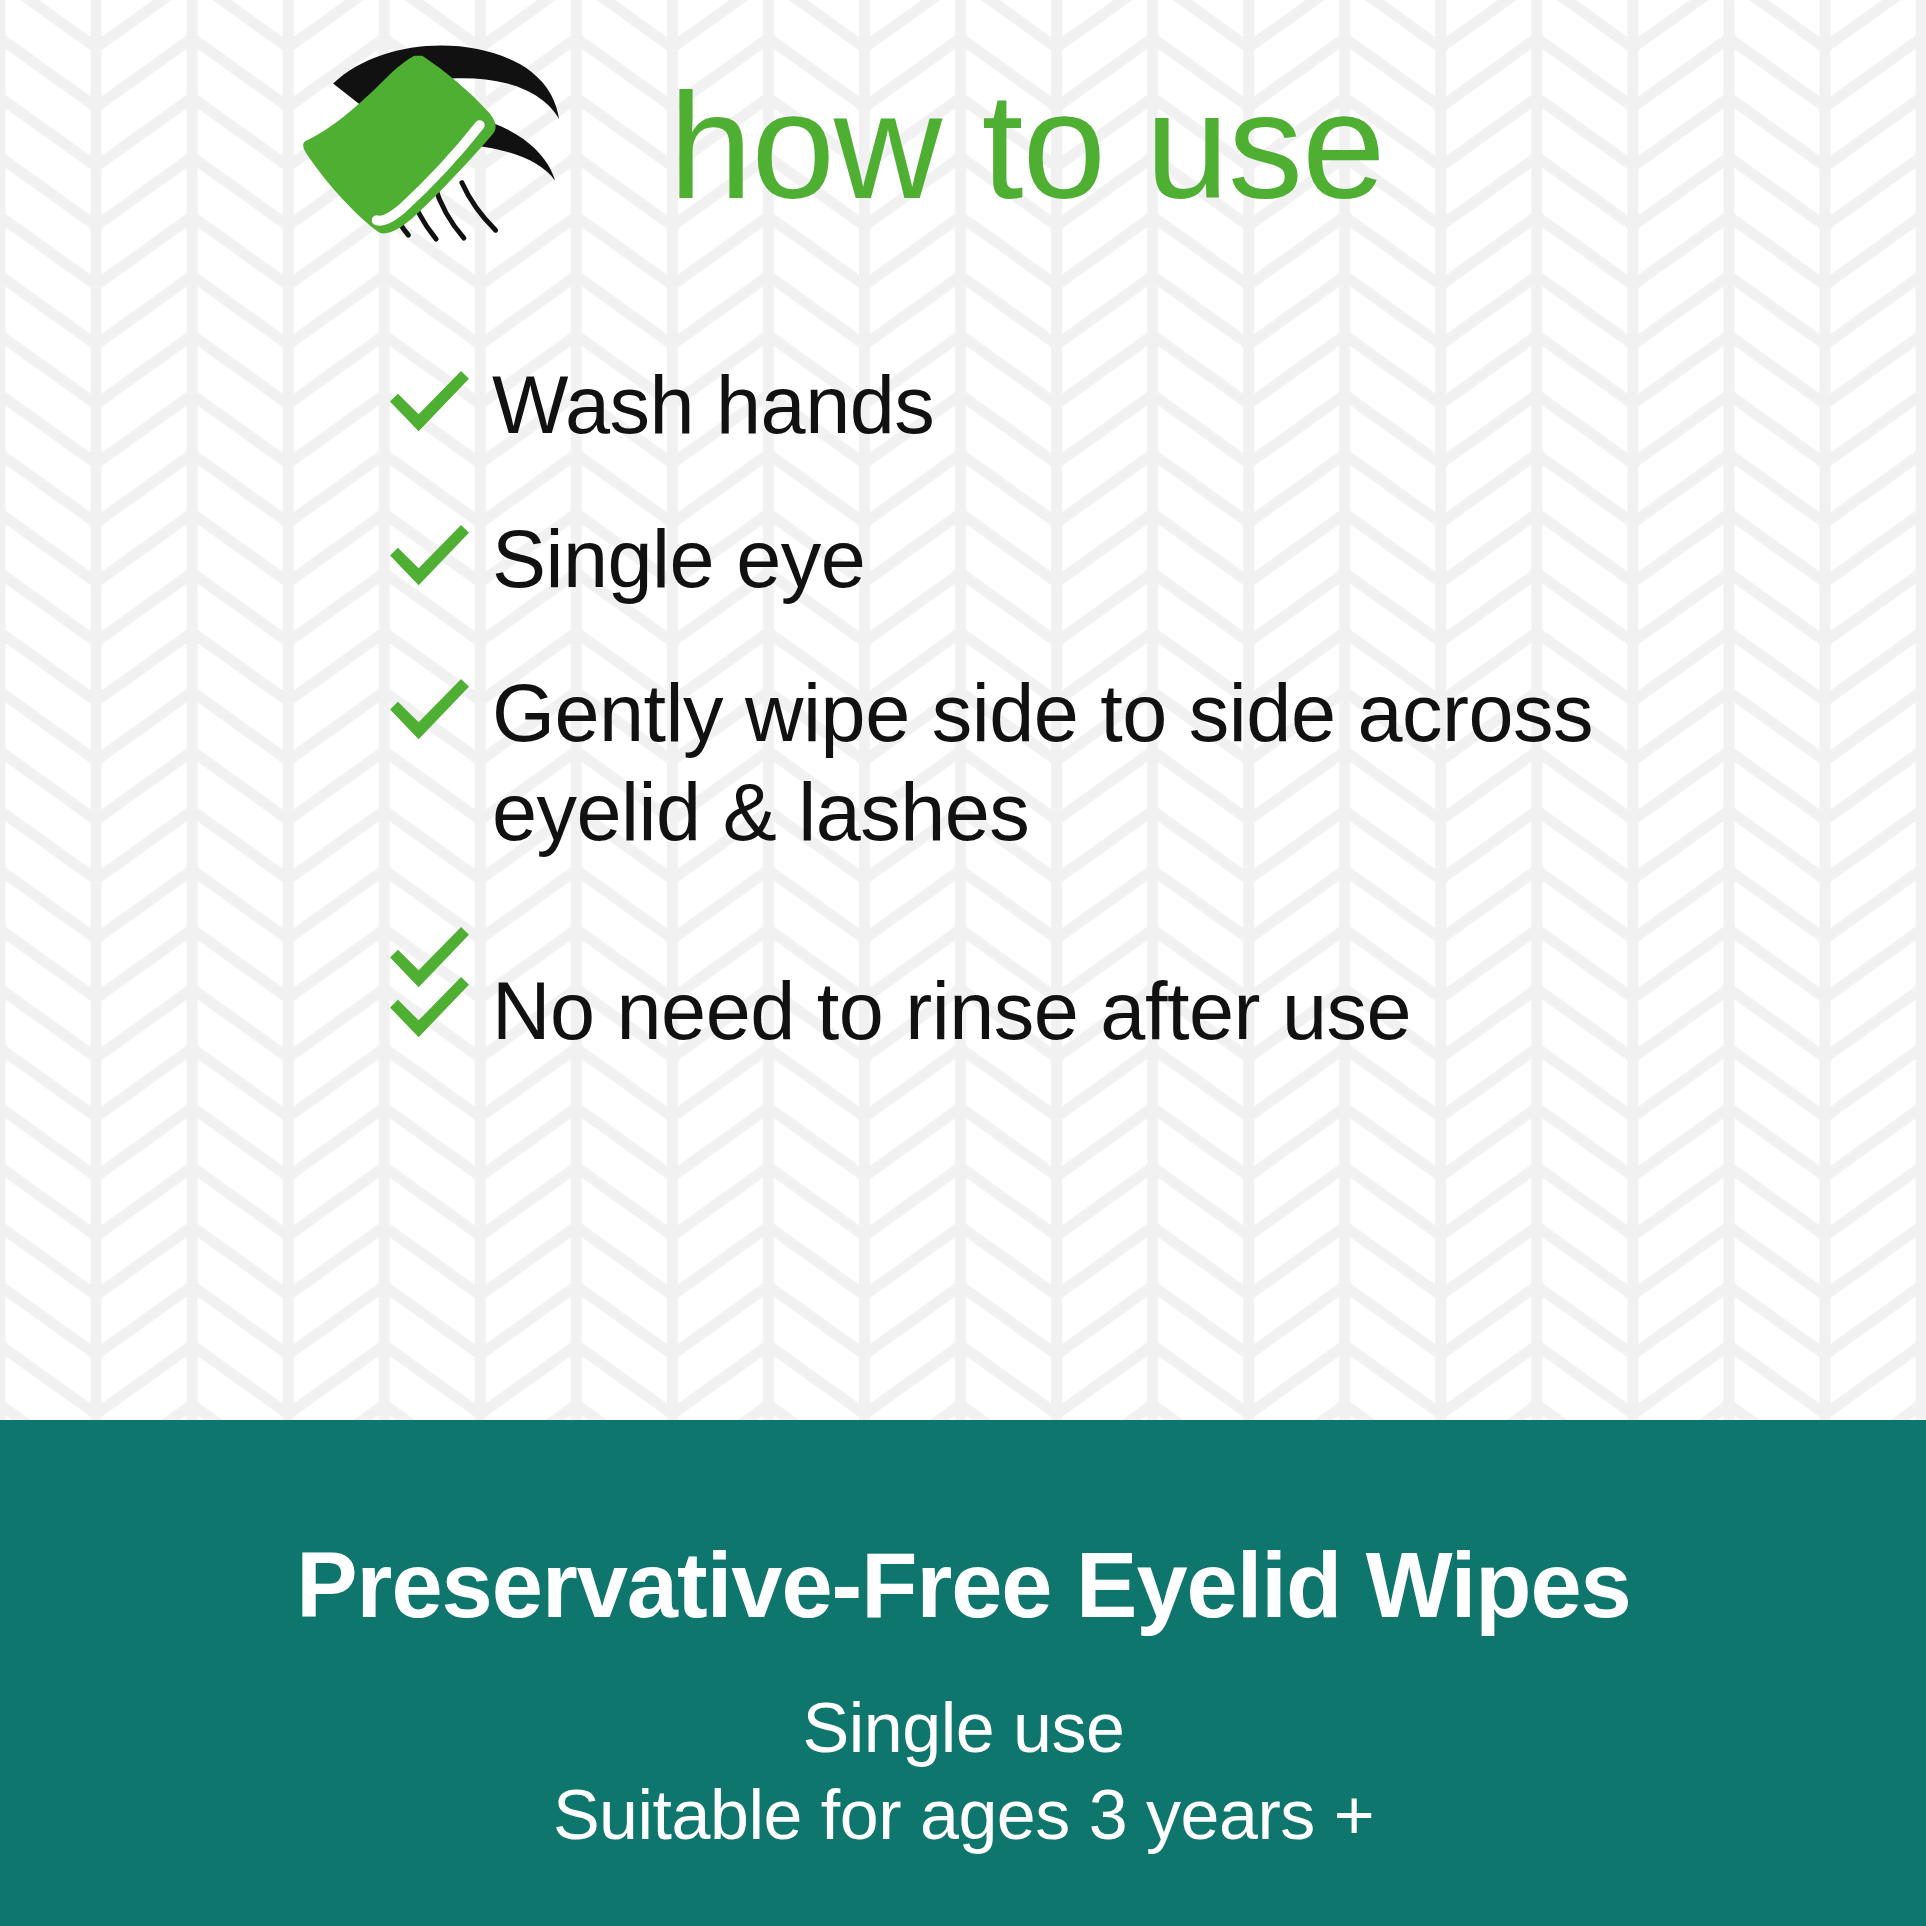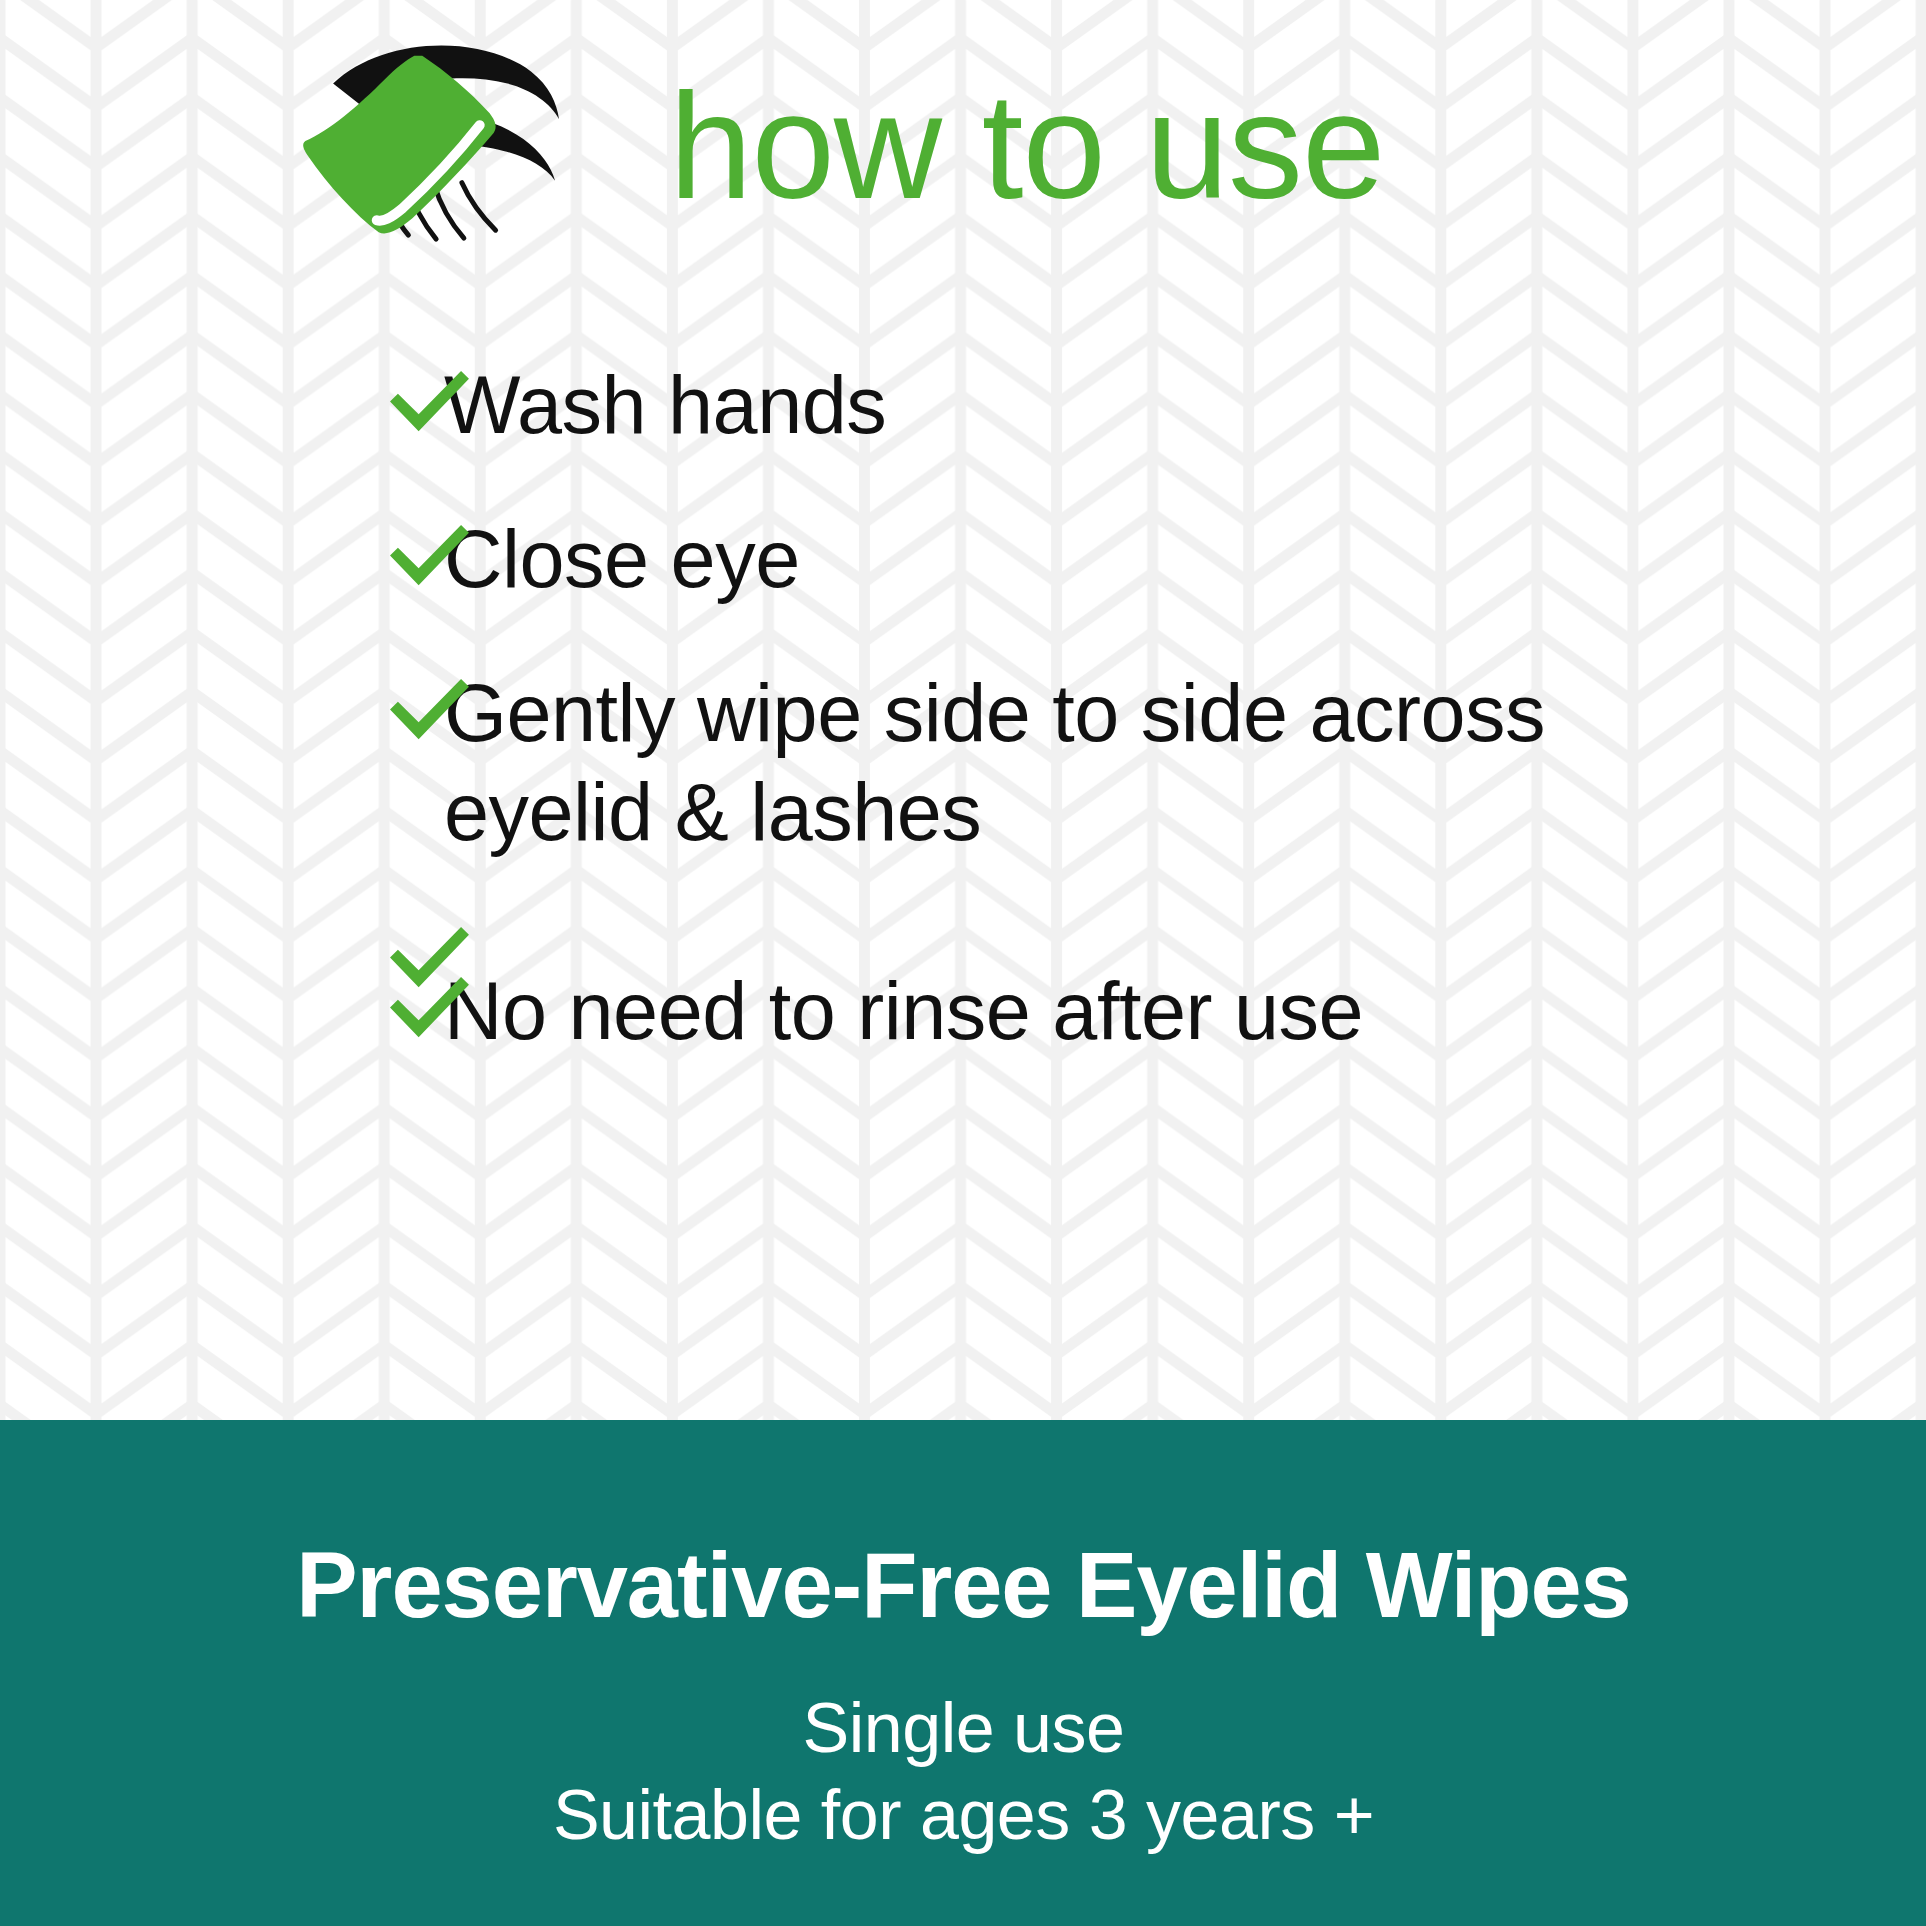--- a/index.html
+++ b/index.html
@@ -71,21 +71,21 @@
   .check-icon {
     position:absolute;
     left:386px;
     top:12px;
     width:85px; height:73px;
     flex:0 0 auto;
   }
   .check-icon svg { display:block; }
 
   .step-text {
-    margin-left:58px;
+    margin-left:106px;
     font-size:81px;
     line-height:99px;
     color:#111111;
     font-weight:400;
     letter-spacing:-0.5px;
     max-width:1327px;
   }
 
   
   .footer {
@@ -179,21 +179,21 @@
       </span>
       <span class="step-text">Wash hands</span>
     </div>
 
     <div class="step">
       <span class="check-icon">
         <svg width="85" height="73" viewBox="0 0 86 74" xmlns="http://www.w3.org/2000/svg">
           <path d="M4 34 L12 26 L33 47 L76 3 L84 11 L33 64 Z" fill="#4FAF33"></path>
         </svg>
       </span>
-      <span class="step-text">Close eye</span>
+      <span class="step-text">Single eye</span>
     </div>
 
     <div class="step two-line">
       <span class="check-icon">
         <svg width="85" height="73" viewBox="0 0 86 74" xmlns="http://www.w3.org/2000/svg">
           <path d="M4 34 L12 26 L33 47 L76 3 L84 11 L33 64 Z" fill="#4FAF33"></path>
         </svg>
       </span>
       <span class="step-text">Gently wipe side to side across eyelid &amp; lashes</span>
     </div>

